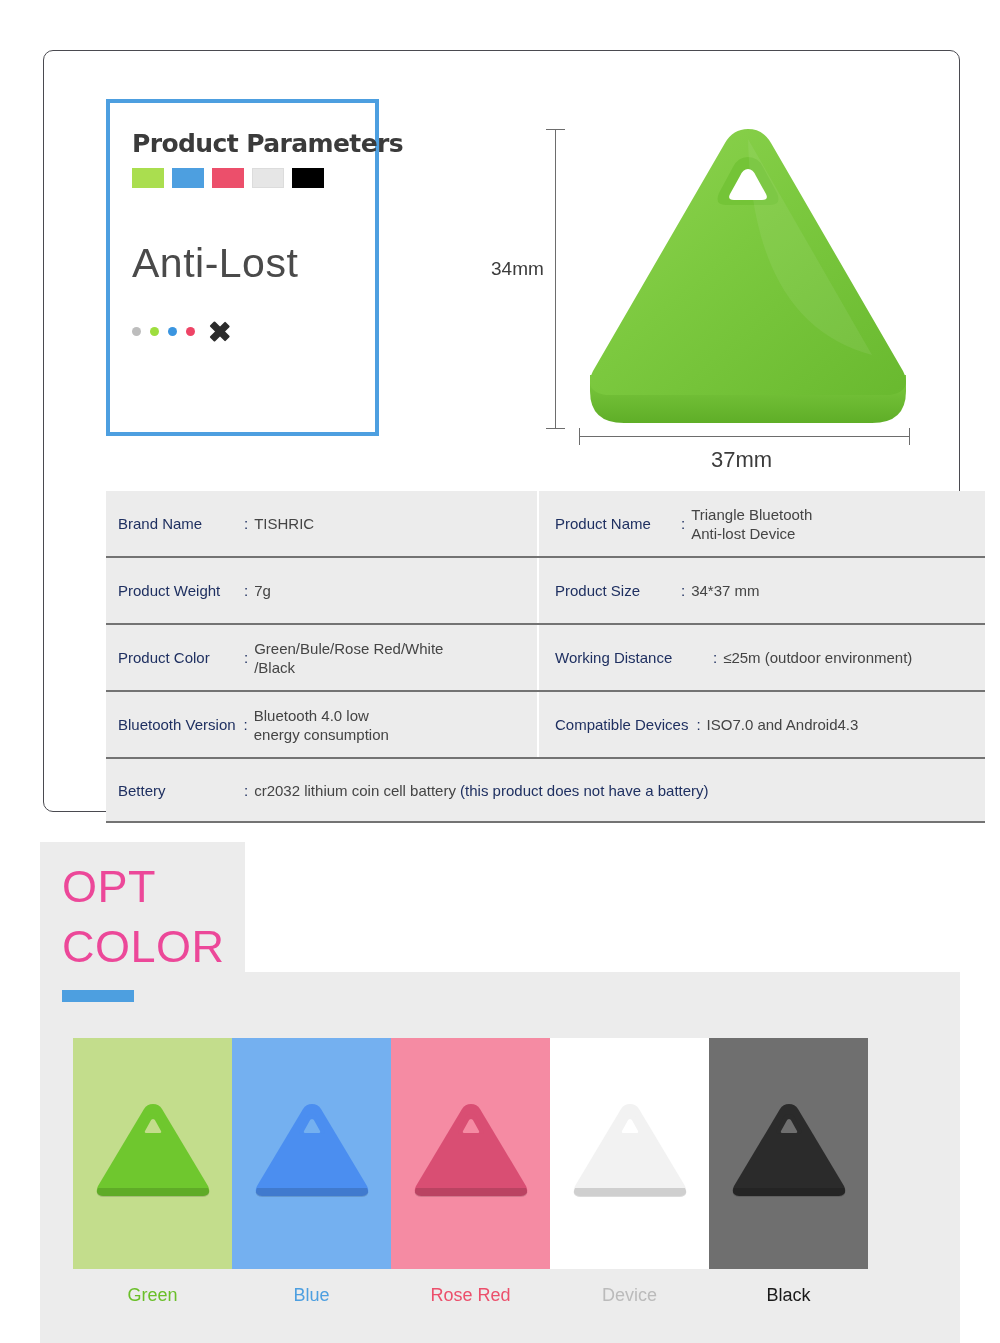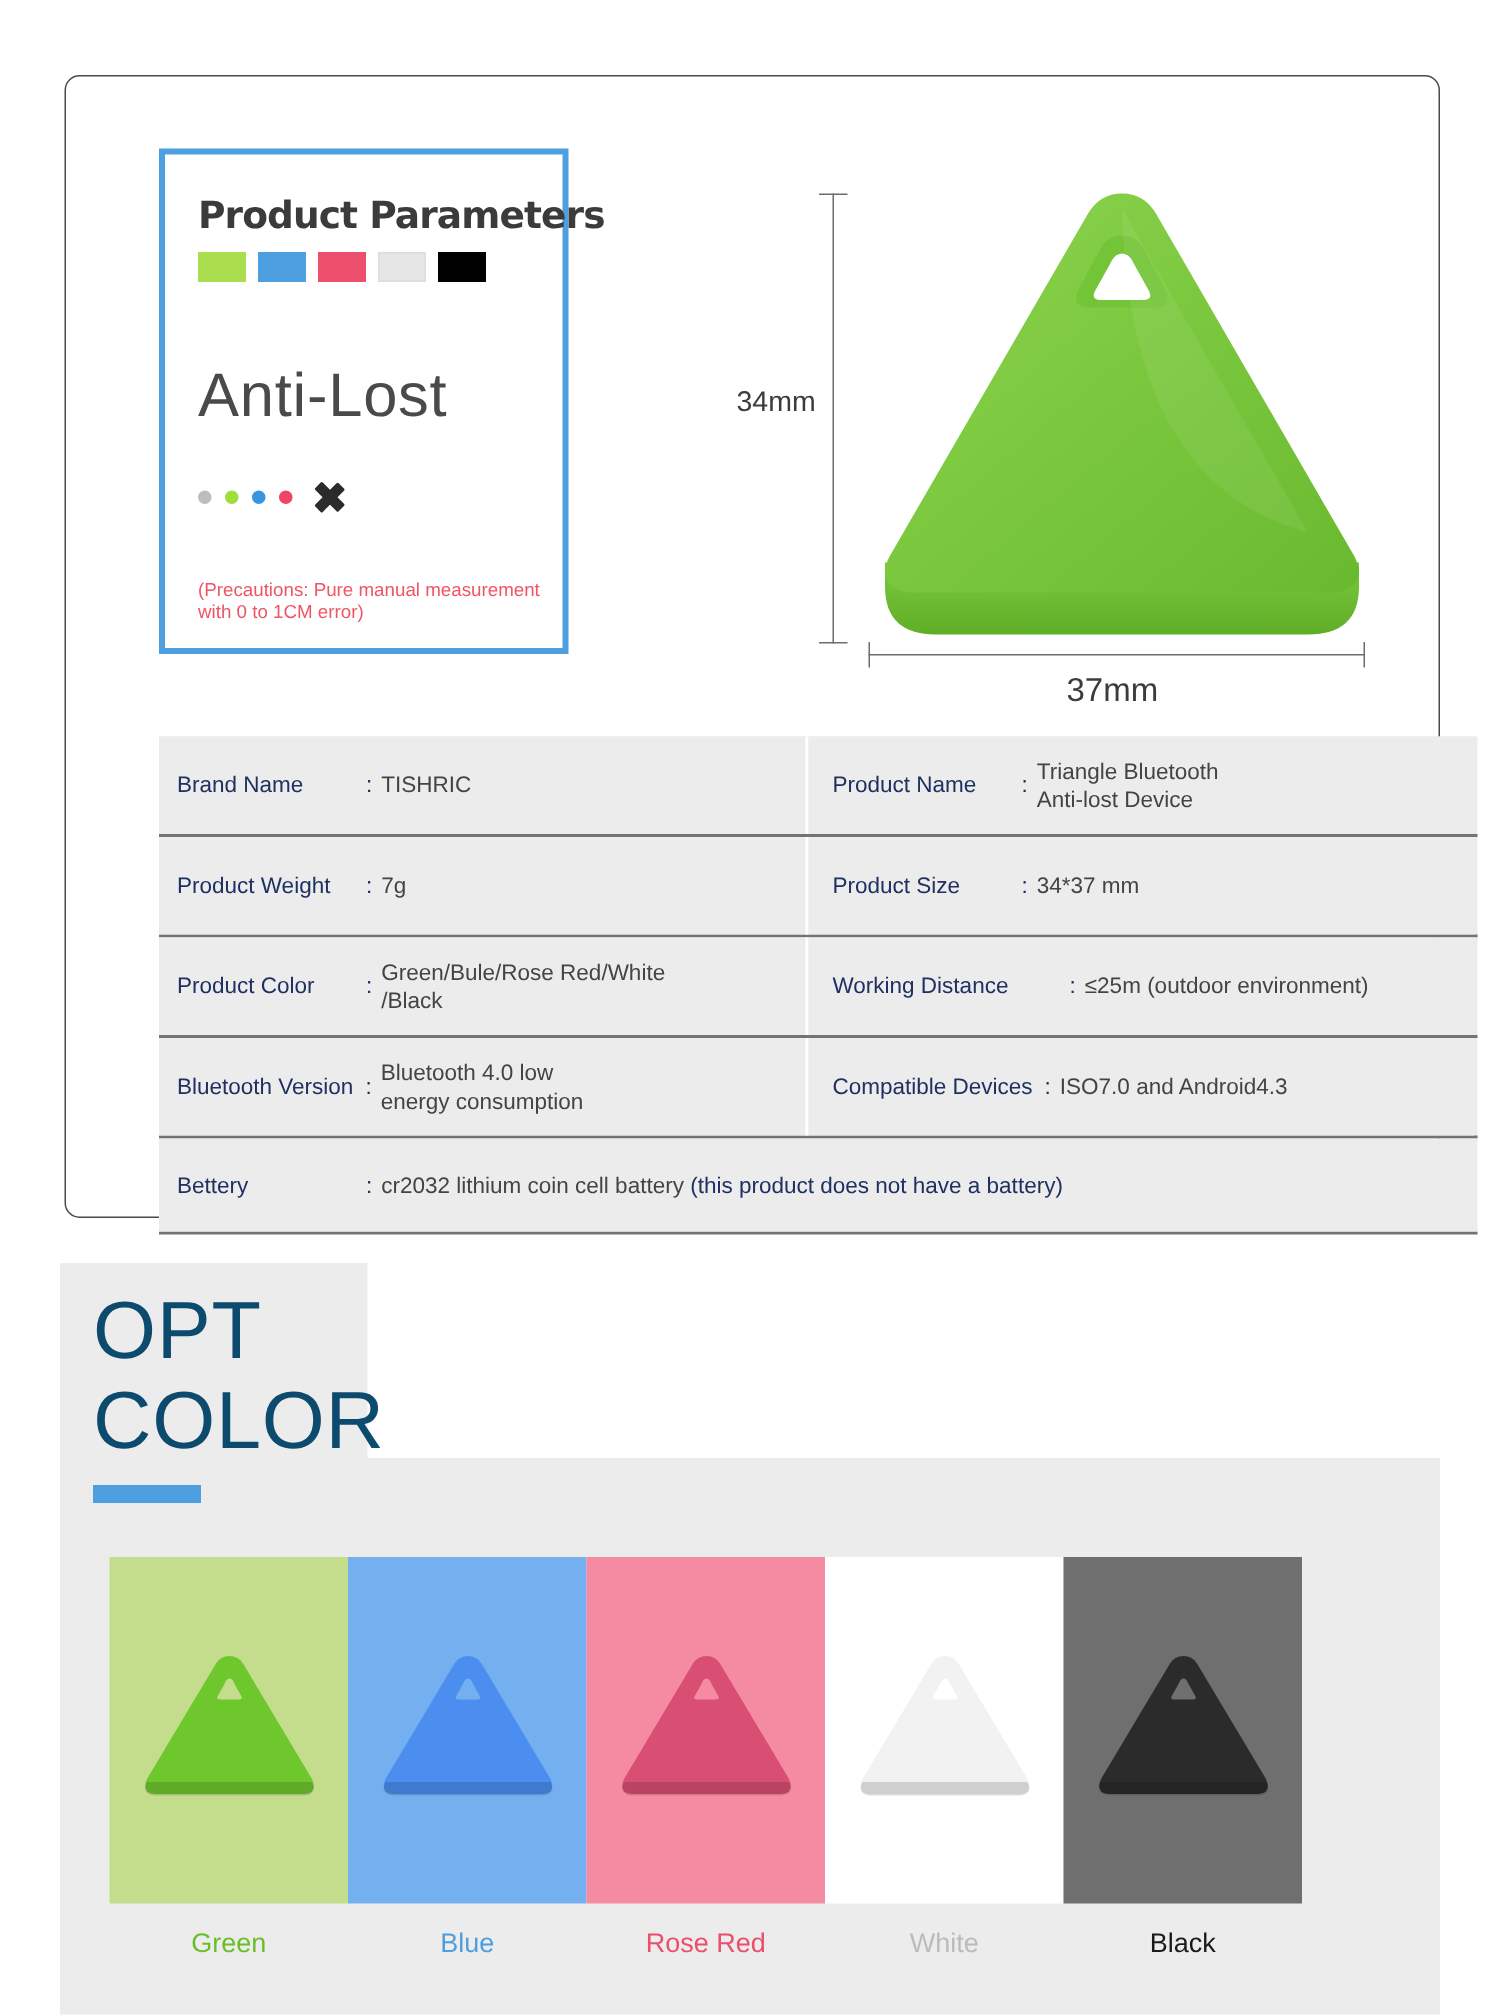--- a/index.html
+++ b/index.html
@@ -122,22 +122,22 @@
   .opt-left-bg {
     position:absolute; left:40px; top:830px; width:205px; height:172px;
     background:#ececec;
   }
   .opt-band {
     position:absolute; left:40px; top:960px; width:920px; height:383px;
     background:#ececec;
   }
   .opt-title {
     position:absolute; left:62px; top:845px;
-    font-size:54px; line-height:60px; letter-spacing:0.5px;
-    color:#0c4a6e; font-weight:400;
+    font-size:45px; line-height:60px; letter-spacing:0.5px;
+    color:#ec4899; font-weight:400;
   }
   .opt-underline {
     position:absolute; left:62px; top:978px;
     width:72px; height:12px; background:#4d9fe0;
   }
 
   .color-grid {
     position:absolute; left:73px; top:1026px;
     display:flex; 
   }
@@ -174,21 +174,20 @@
       <div class="dots-arrow">
         <span id="dotHolder" style="display:flex;gap:9px;align-items:center;">
             <span class="dot" style="background: rgb(189, 189, 189);"></span>
             <span class="dot" style="background: rgb(158, 222, 62);"></span>
             <span class="dot" style="background: rgb(58, 149, 224);"></span>
             <span class="dot" style="background: rgb(238, 68, 102);"></span>
           </span>
         <span class="chev"></span>
       </div>
 
-      <div class="precaution">(Precautions: Pure manual measurement with 0 to 1CM error)</div>
     </div>
 
     <div class="hero-tag">
       <svg width="352" height="312" viewBox="0 0 352 312">
         <defs>
           <linearGradient id="gBody" x1="0" y1="0" x2="1" y2="1">
             <stop offset="0%" stop-color="#8fd451"></stop>
             <stop offset="45%" stop-color="#7cc93f"></stop>
             <stop offset="100%" stop-color="#69b92f"></stop>
           </linearGradient>
@@ -318,21 +317,21 @@
       </div>
       <div class="color-item">
         <div class="color-tile" style="background: rgb(255, 255, 255);">
           <svg width="120" height="108" viewBox="0 0 120 108">
             <path d="M60 4 Q66 4 69 9 L115 86 Q119 95 110 96 L10 96 Q1 95 5 86 L51 9 Q54 4 60 4 Z" fill="#f2f2f2"></path>
             <path d="M5 88 Q1 96 10 97 L110 97 Q119 96 115 88 Z" fill="#000" opacity="0.14"></path>
             <path d="M60 14 Q64 14 66 18 L72 30 Q74 34 69 34 L51 34 Q46 34 48 30 L54 18 Q56 14 60 14 Z" fill="#f2f2f2"></path>
             <path d="M60 19 Q62 19 63 22 L68 31 Q69 33 66 33 L54 33 Q51 33 52 31 L57 22 Q58 19 60 19 Z" fill="#ffffff"></path>
           </svg>
         </div>
-        <div class="color-label" style="color: rgb(187, 187, 187);">White</div>
+        <div class="color-label" style="color: rgb(187, 187, 187);">Device</div>
       </div>
       <div class="color-item">
         <div class="color-tile" style="background: rgb(111, 111, 111);">
           <svg width="120" height="108" viewBox="0 0 120 108">
             <path d="M60 4 Q66 4 69 9 L115 86 Q119 95 110 96 L10 96 Q1 95 5 86 L51 9 Q54 4 60 4 Z" fill="#2b2b2b"></path>
             <path d="M5 88 Q1 96 10 97 L110 97 Q119 96 115 88 Z" fill="#000" opacity="0.14"></path>
             <path d="M60 14 Q64 14 66 18 L72 30 Q74 34 69 34 L51 34 Q46 34 48 30 L54 18 Q56 14 60 14 Z" fill="#2b2b2b"></path>
             <path d="M60 19 Q62 19 63 22 L68 31 Q69 33 66 33 L54 33 Q51 33 52 31 L57 22 Q58 19 60 19 Z" fill="#6f6f6f"></path>
           </svg>
         </div>

